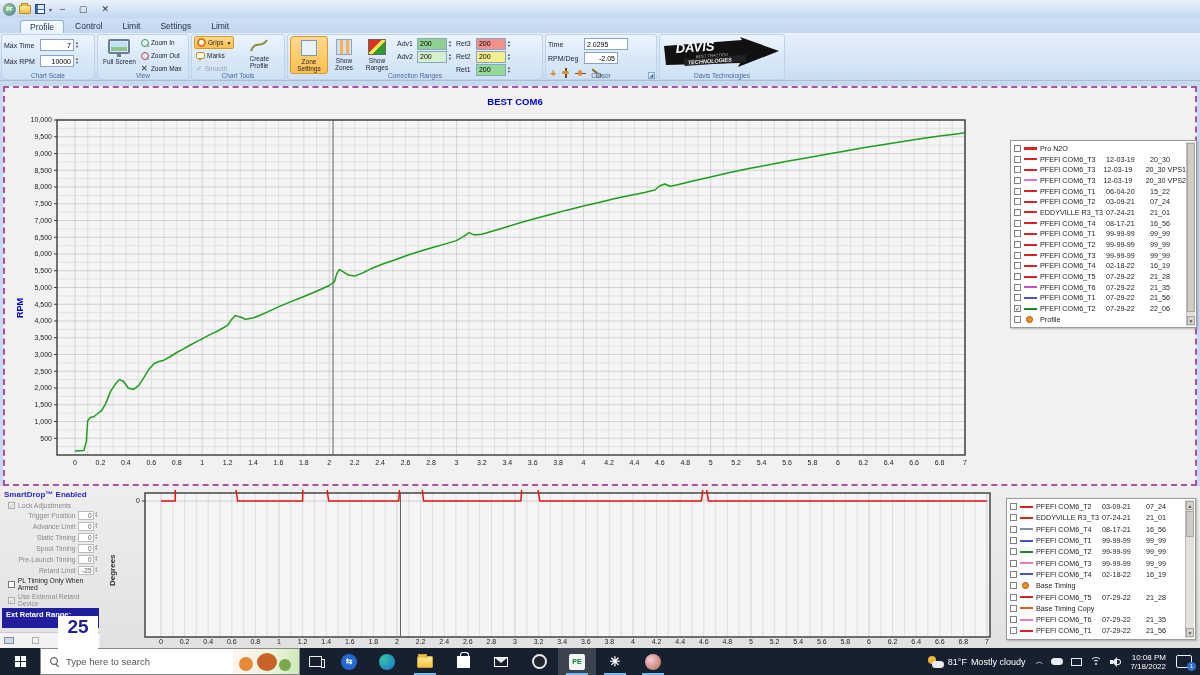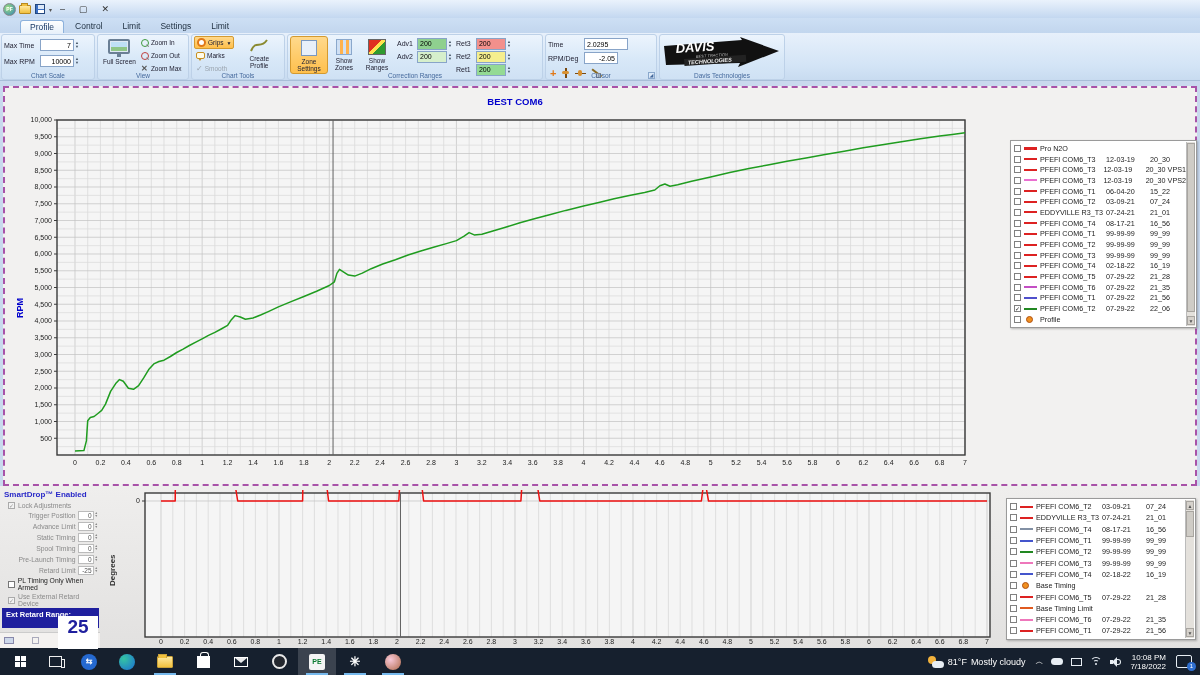--- a/index.html
+++ b/index.html
@@ -981,21 +981,21 @@
           </span>
           <span class="lname">PFEFI COM6_T5</span>
           <span class="ldate">07-29-22</span>
           <span class="ltime">21_28</span>
         </div>
         <div class="lrow" style="height: 11.3px;">
           <span class="lcb"></span>
           <span class="lsw">
             <i style="background: rgb(224, 90, 32);"></i>
           </span>
-          <span class="lname">Base Timing Limit</span>
+          <span class="lname">Base Timing Copy</span>
           <span class="ldate"></span>
           <span class="ltime"></span>
         </div>
         <div class="lrow" style="height: 11.3px;">
           <span class="lcb"></span>
           <span class="lsw">
             <i style="background: rgb(238, 119, 187);"></i>
           </span>
           <span class="lname">PFEFI COM6_T6</span>
           <span class="ldate">07-29-22</span>
@@ -1024,20 +1024,29 @@
 
   <div class="taskbar">
     <div class="startbtn">
         <span class="winlogo">
           <i></i>
           <i></i>
           <i></i>
           <i></i>
         </span>
       </div>
+    <div class="searchbox">
+      <span class="mg"></span>
+      <span class="ph">Type here to search</span>
+      <span class="searchart">
+        <i style="left:6px;top:8px;width:14px;height:14px;background:#e8893a;"></i>
+        <i style="left:24px;top:4px;width:20px;height:18px;background:#c8642a;"></i>
+        <i style="left:46px;top:10px;width:12px;height:12px;background:#7aa84a;"></i>
+      </span>
+    </div>
     <div class="tv-ic">
         <span class="tv-frames"></span>
       </div>
     <div id="taskapps" style="display:flex;height:27px;">
         <div class="appbtn">
           <span class="ai teamviewer">⇆</span>
         </div>
         <div class="appbtn">
           <span class="ai edge"></span>
         </div>

